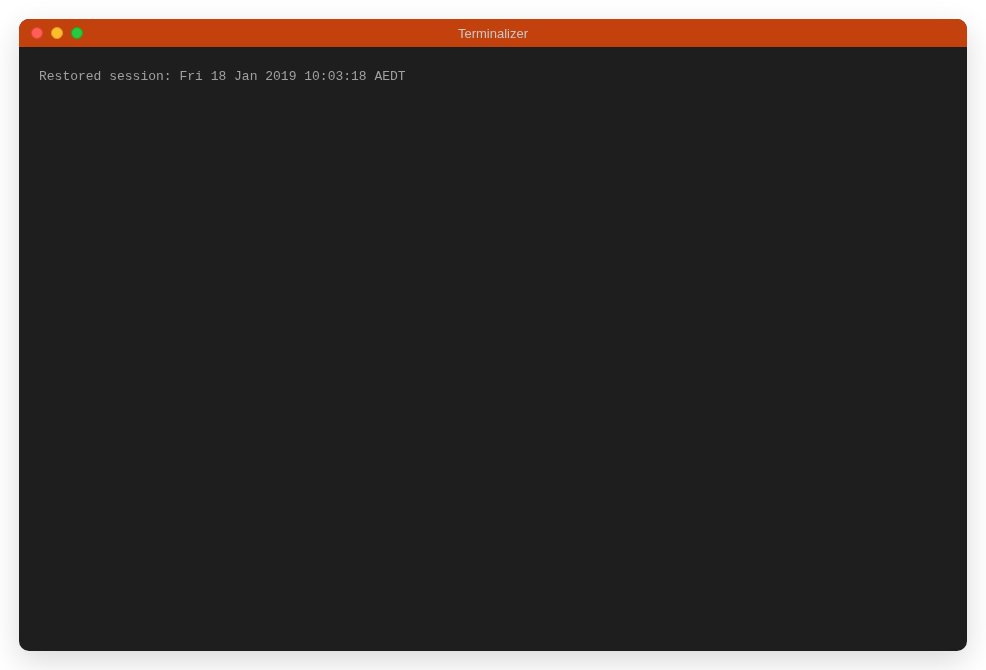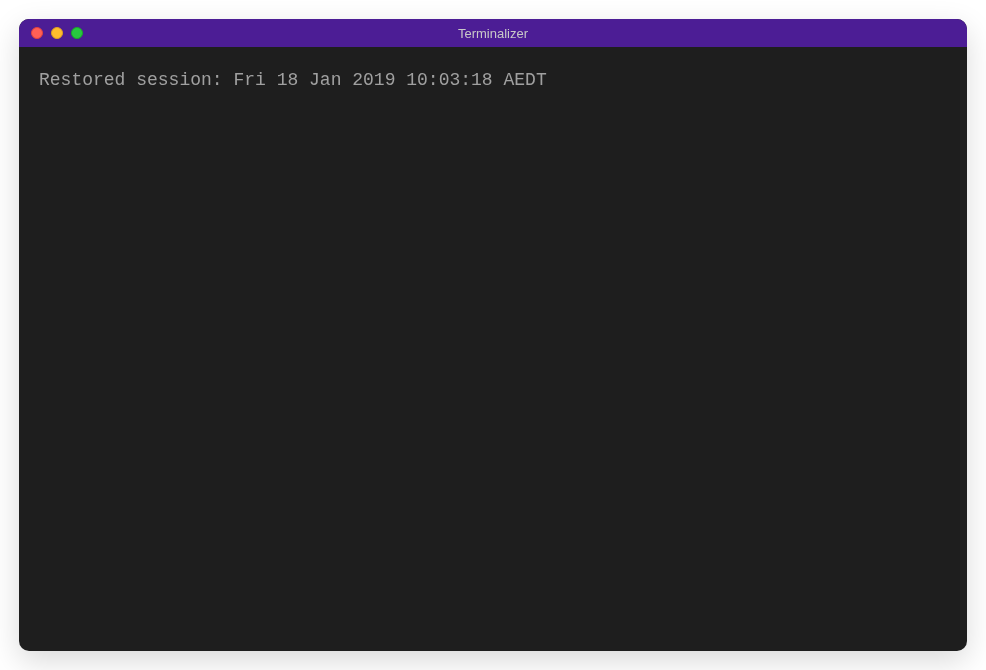--- a/index.html
+++ b/index.html
@@ -24,21 +24,21 @@
       background: #1e1e1e;
       border-radius: 10px;
       overflow: hidden;
       box-shadow: 0 10px 30px rgba(0,0,0,0.15);
       display: flex;
       flex-direction: column;
     }
     
     .title-bar {
       height: 28px;
-      background: #4c1d95;
+      background: #c2410c;
       display: flex;
       align-items: center;
       position: relative;
       padding: 0 12px;
       flex-shrink: 0;
     }
     
     .window-controls {
       display: flex;
       gap: 8px;
@@ -72,21 +72,21 @@
       transform: translateX(-50%);
       color: #c8c8c8;
       font-size: 13px;
       font-weight: 400;
     }
     
     .terminal-body {
       flex: 1;
       padding: 20px 20px;
       font-family: "SF Mono", Menlo, Monaco, Consolas, "Courier New", monospace;
-      font-size: 18px;
+      font-size: 13px;
       line-height: 1.5;
       color: #a0a0a0;
       overflow: hidden;
     }
     
     .terminal-line {
       white-space: pre;
       color: #a0a0a0;
     }
   </style>

